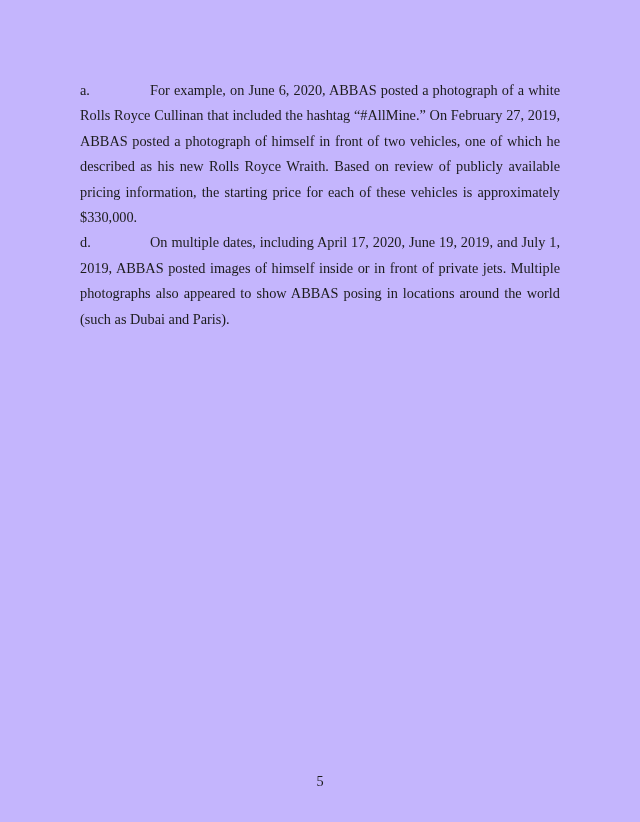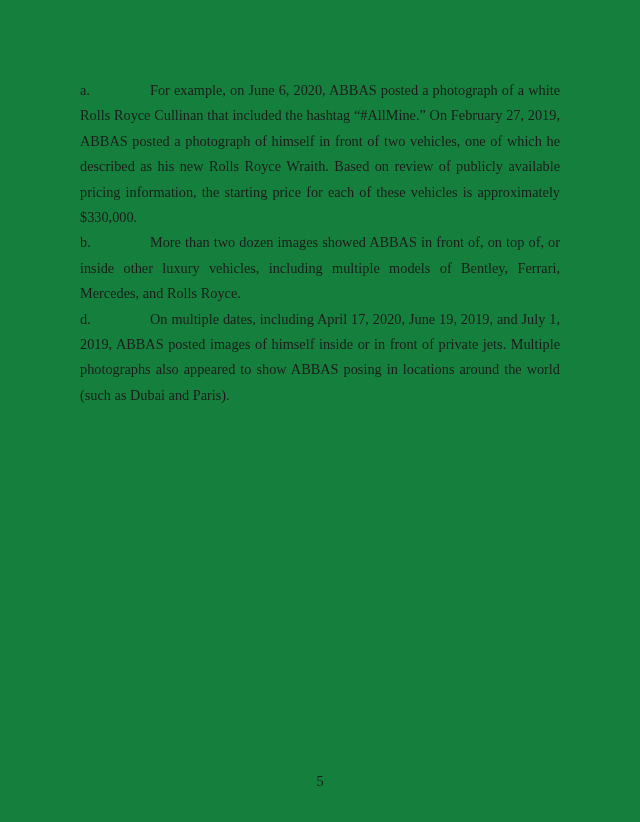--- a/index.html
+++ b/index.html
@@ -14,21 +14,21 @@
     color: #1a1a1a;
     position: relative;
     overflow: hidden;
   }
   .page {
     position: absolute;
     left: 0;
     top: 0;
     width: 640px;
     height: 822px;
-    background: #15803d;
+    background: #c4b5fd;
   }
   .content {
     position: absolute;
     left: 80px;
     top: 78px;
     width: 480px;
   }
   .para {
     font-size: 14.3px;
     line-height: 25.4px;
@@ -56,23 +56,20 @@
 </head>
 <body>
 
 <div class="page">
   <div class="content">
 
     <p class="para">
       <span class="lead">a.</span><span>For example, on June 6, 2020, ABBAS posted a photograph of a white Rolls Royce Cullinan that included the hashtag “#AllMine.”  On February 27, 2019, ABBAS posted a photograph of himself in front of two vehicles, one of which he described as his new Rolls Royce Wraith.  Based on review of publicly available pricing information, the starting price for each of these vehicles is approximately $330,000.</span>
     </p>
 
-    <p class="para">
-      <span class="lead">b.</span><span>More than two dozen images showed ABBAS in front of, on top of, or inside other luxury vehicles, including multiple models of Bentley, Ferrari, Mercedes, and Rolls Royce.</span>
-    </p>
 
 
     <p class="para">
       <span class="lead">d.</span><span>On multiple dates, including April 17, 2020, June 19, 2019, and July 1, 2019, ABBAS posted images of himself inside or in front of private jets.  Multiple photographs also appeared to show ABBAS posing in locations around the world (such as Dubai and Paris).</span>
     </p>
 
   </div>
 
   <div class="pnum">5</div>
 </div>

